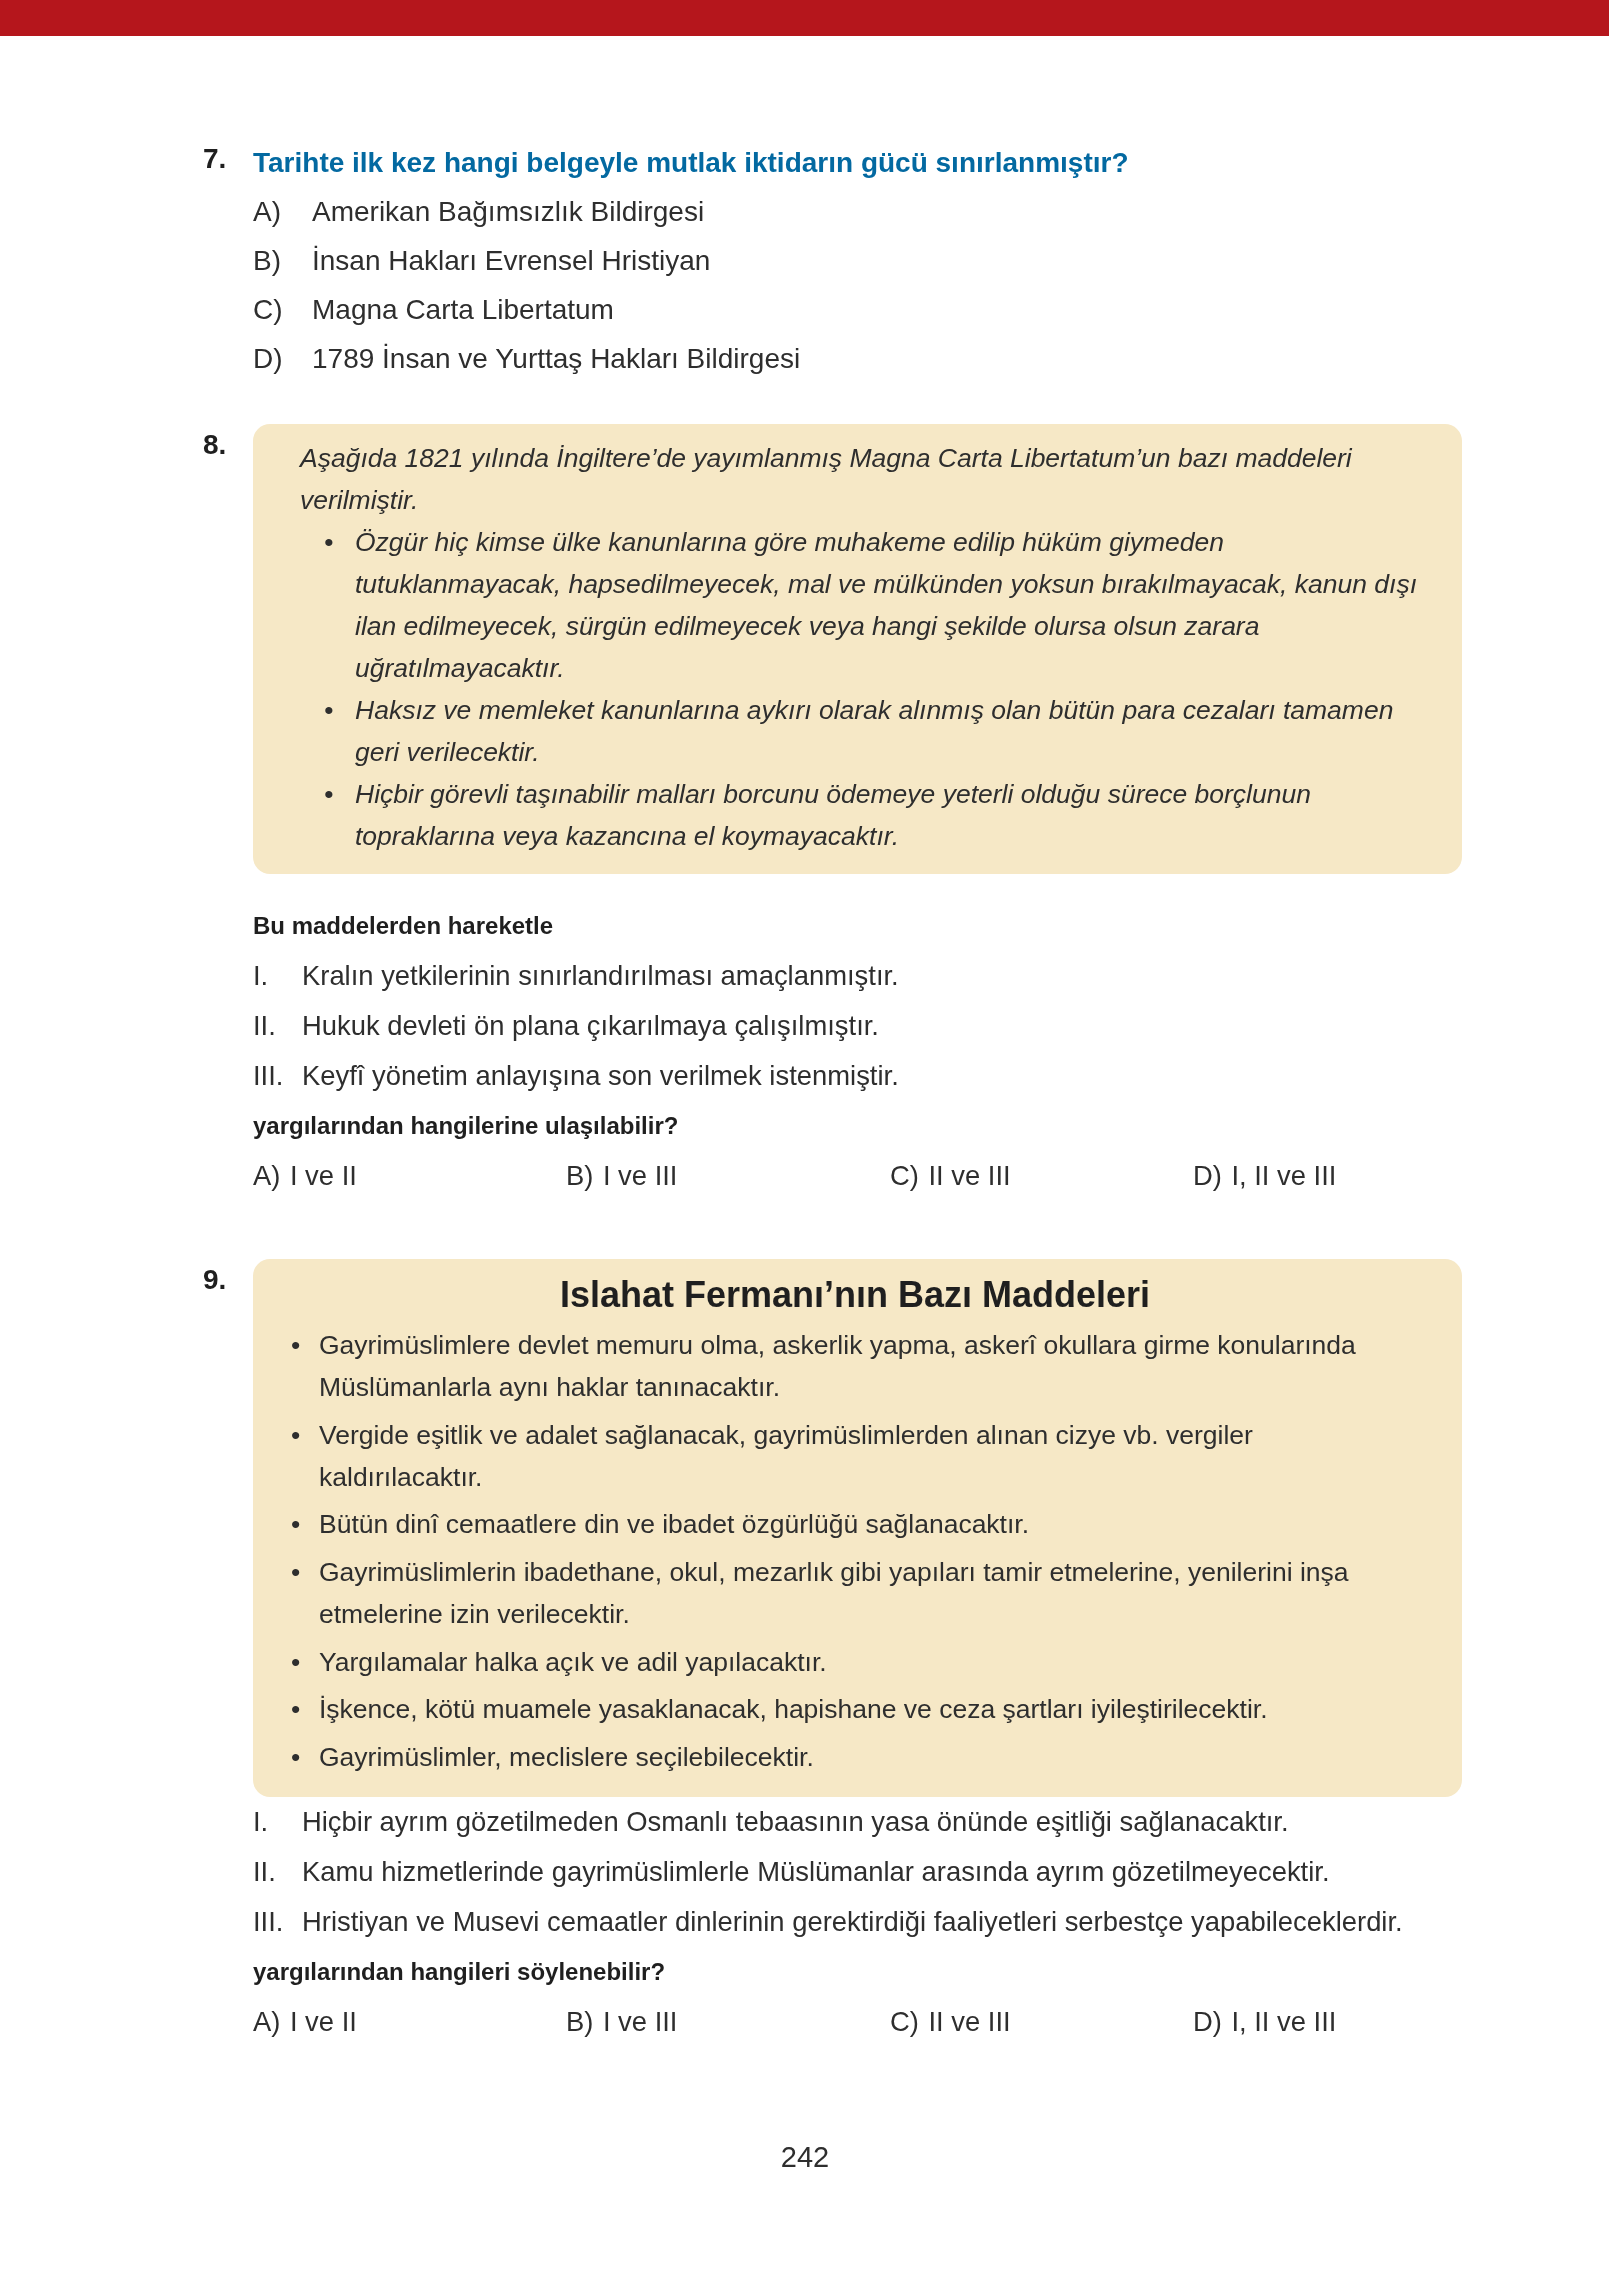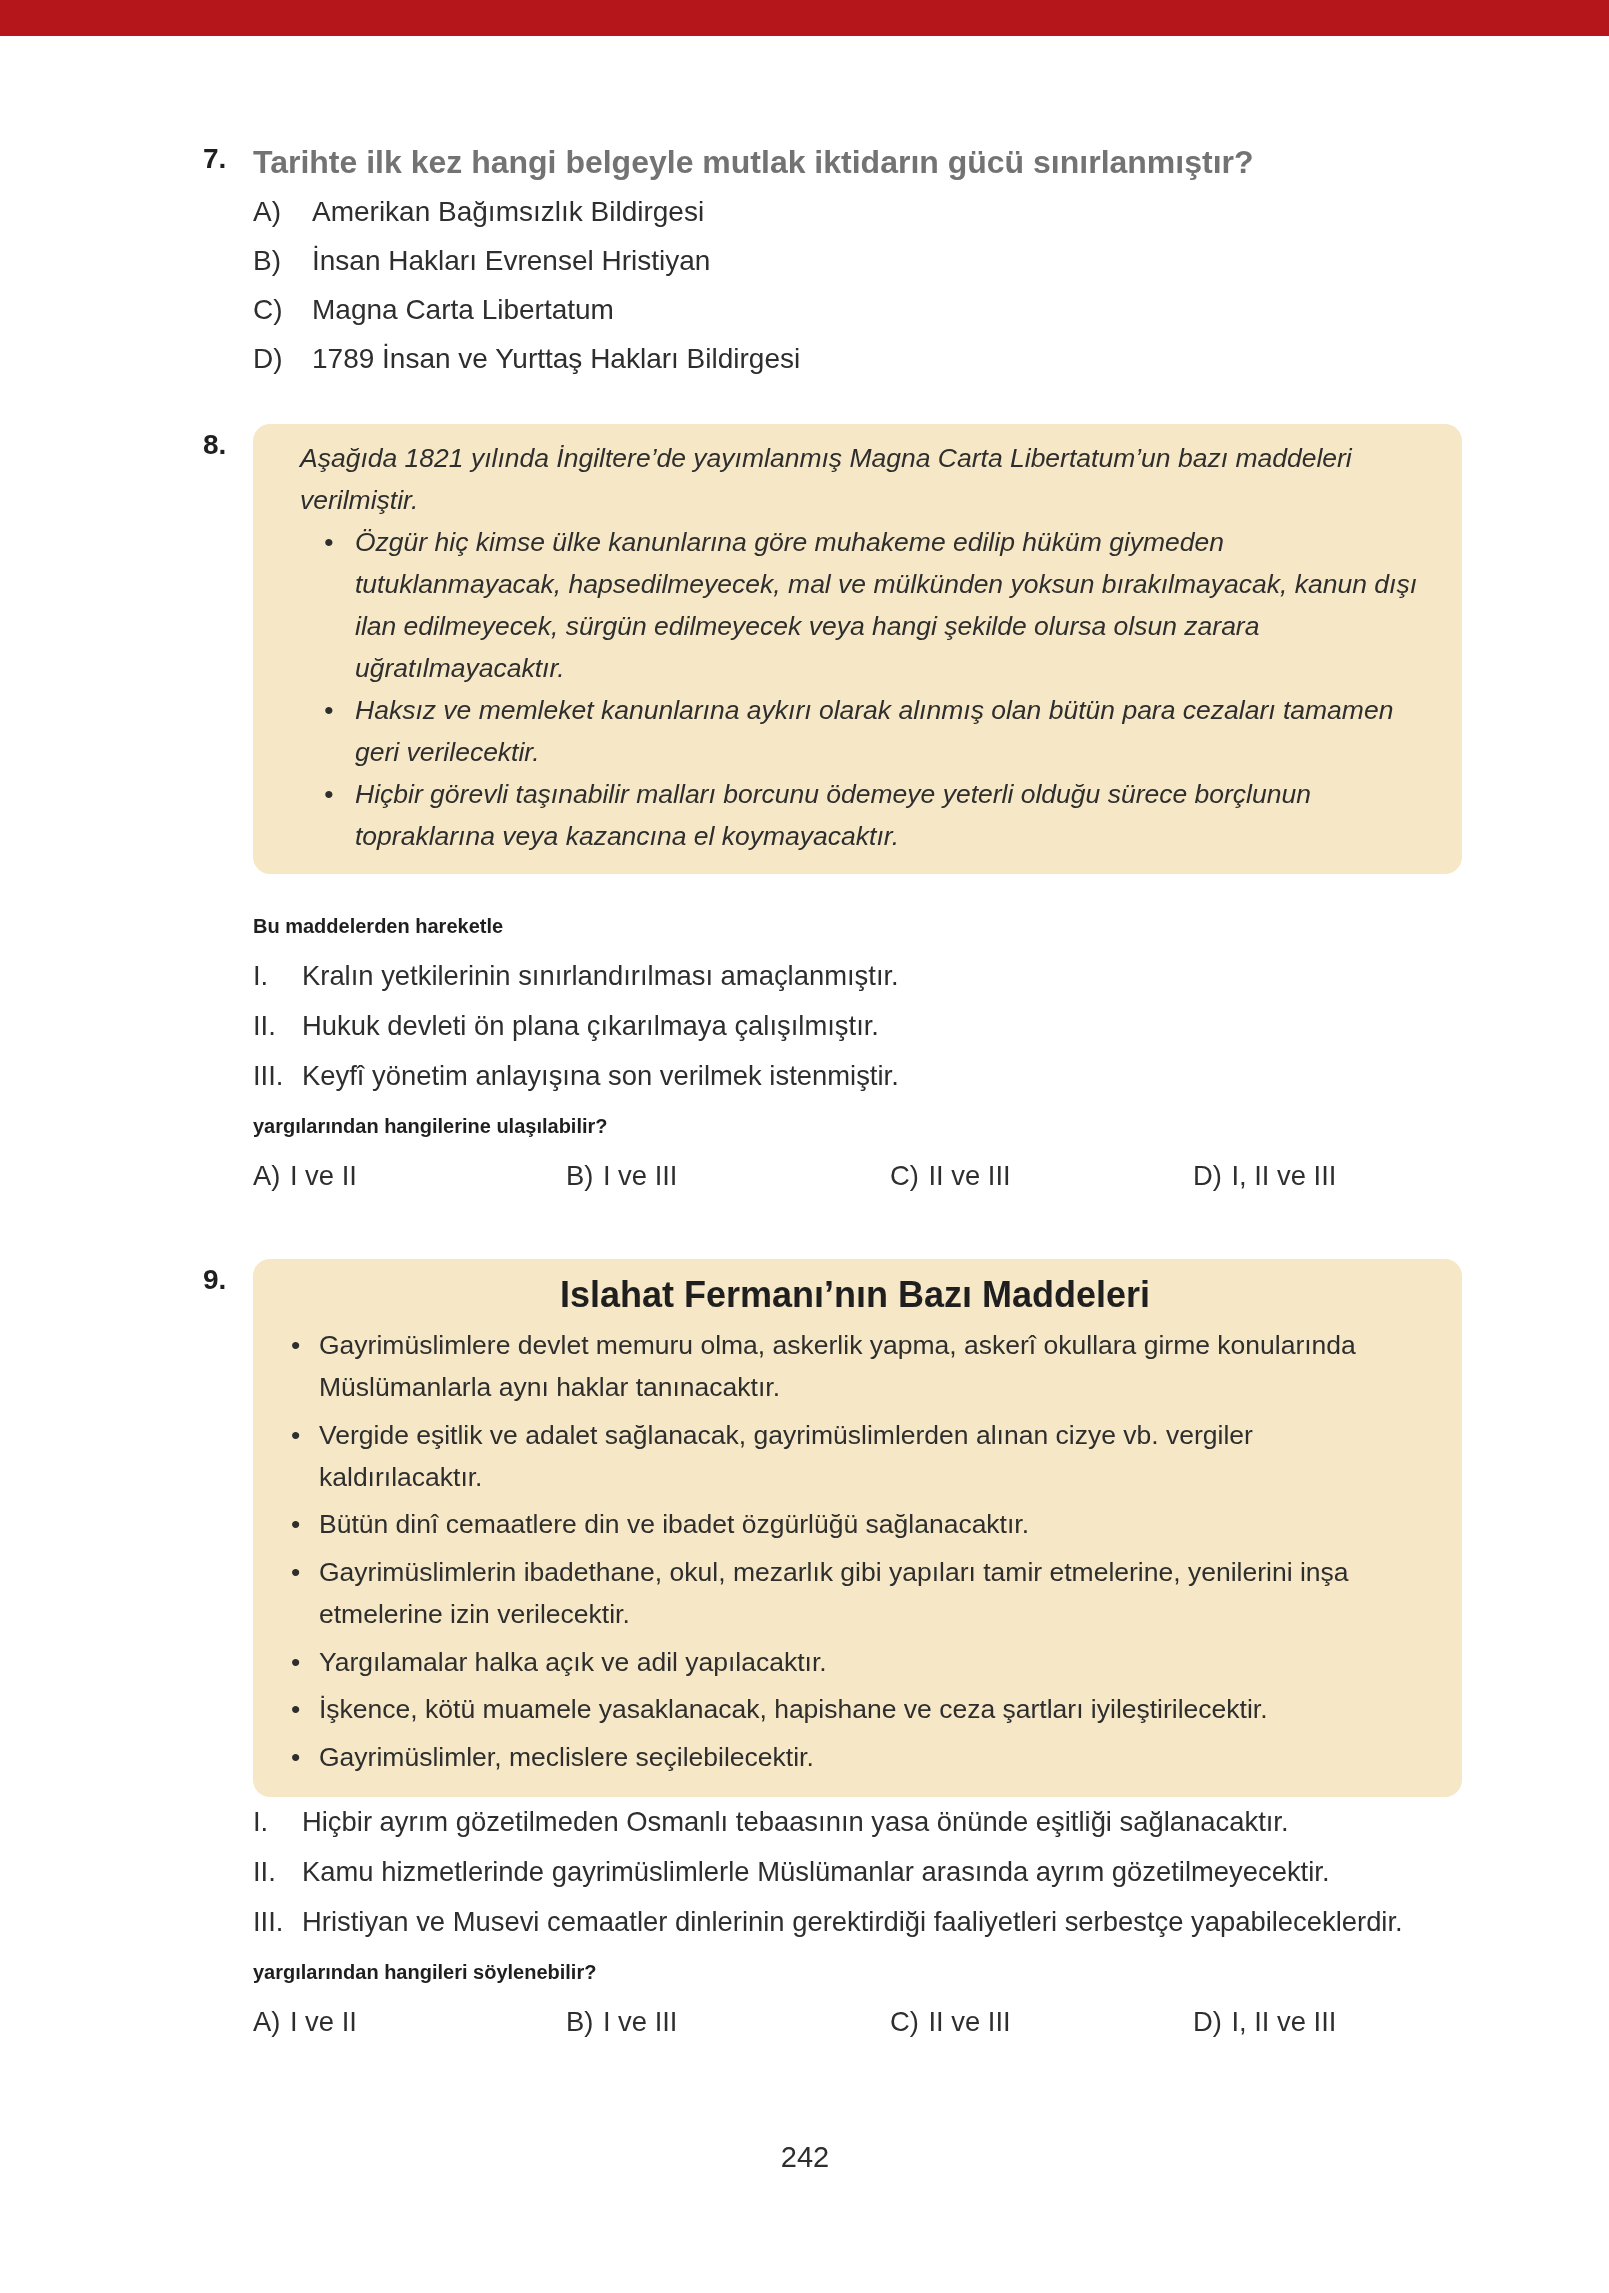--- a/index.html
+++ b/index.html
@@ -19,21 +19,21 @@
     display:grid;grid-template-columns:50px 1fr;column-gap:0;
   }
   .q7{top:138px;}
   .q8{top:424px;}
   .q9{top:1259px;}
   .qnum{
     font-weight:700;font-size:28px;line-height:42px;color:#1f1f1f;
   }
   .qbody{min-width:0;}
   .qtitle{
-    font-weight:700;font-size:32px;line-height:49px;color:#737373;
+    font-weight:700;font-size:28px;line-height:49px;color:#0369a1;
     white-space:nowrap;
   }
   .opt-line{
     display:flex;font-size:28px;line-height:49px;white-space:nowrap;
   }
   .opt-label{flex:0 0 59px;}
   .opt-text{flex:1 1 auto;}
   .infobox{
     border-radius:17px;
     font-size:26.5px;line-height:42px;
@@ -46,21 +46,21 @@
   .q9 .bullet-item{margin-top:5.7px;}
   .marker{flex:0 0 31px;}
   .q9 .marker{flex:0 0 28px;}
   .btext{flex:1 1 auto;min-width:0;}
   .box-title{
     font-weight:700;font-size:36px;line-height:42px;text-align:center;
     font-style:normal;color:#1f1f1f;margin-bottom:8px;white-space:nowrap;
   }
   .q9 .infobox{padding:15px 43px 19px 38px;}
   .stem-heading{
-    font-weight:700;font-size:20px;line-height:50px;color:#1f1f1f;
+    font-weight:700;font-size:24px;line-height:50px;color:#1f1f1f;
     white-space:nowrap;
   }
   .h-after-box8{margin-top:26.5px;}
   .h-after-box9{margin-top:15px;}
   .stmt{
     display:flex;font-size:27.4px;line-height:50px;white-space:nowrap;
   }
   .stmt-label{flex:0 0 49px;}
   .stmt-text{flex:1 1 auto;}
   .answers-row{

